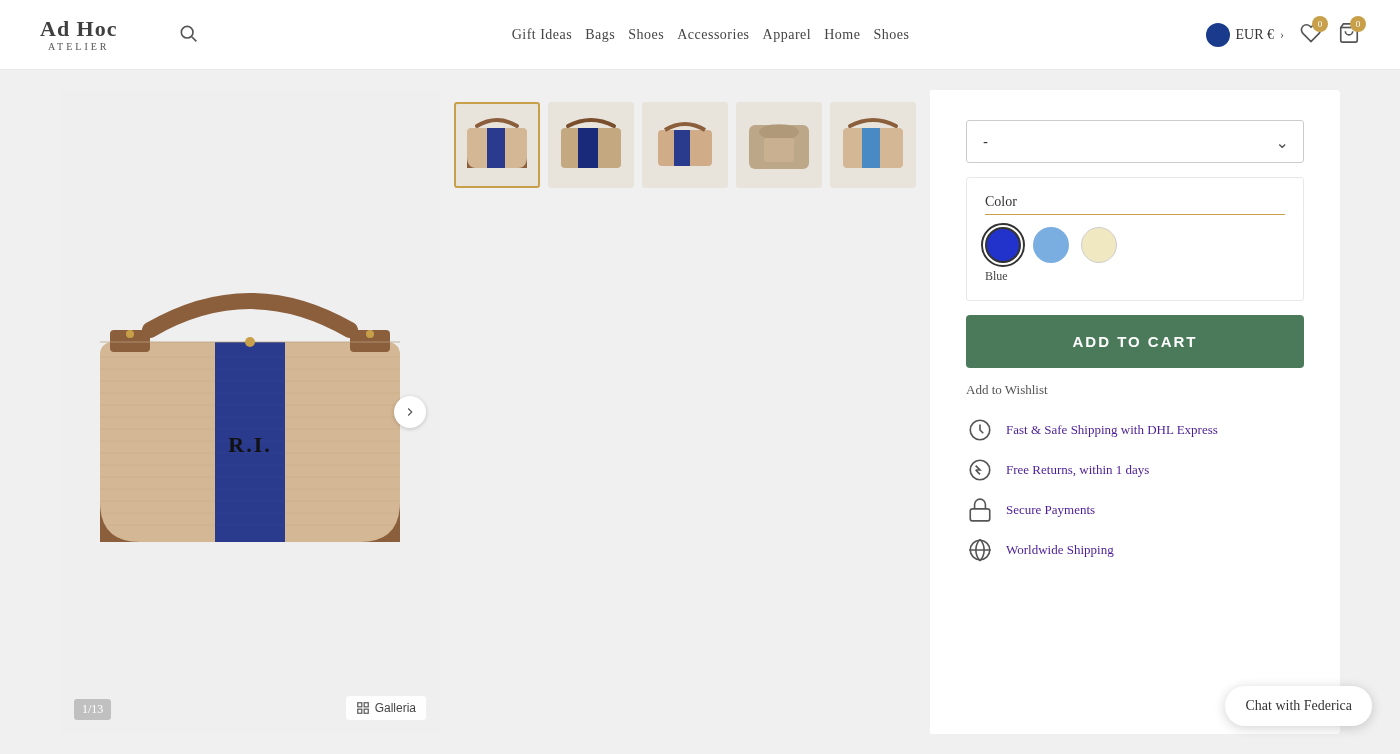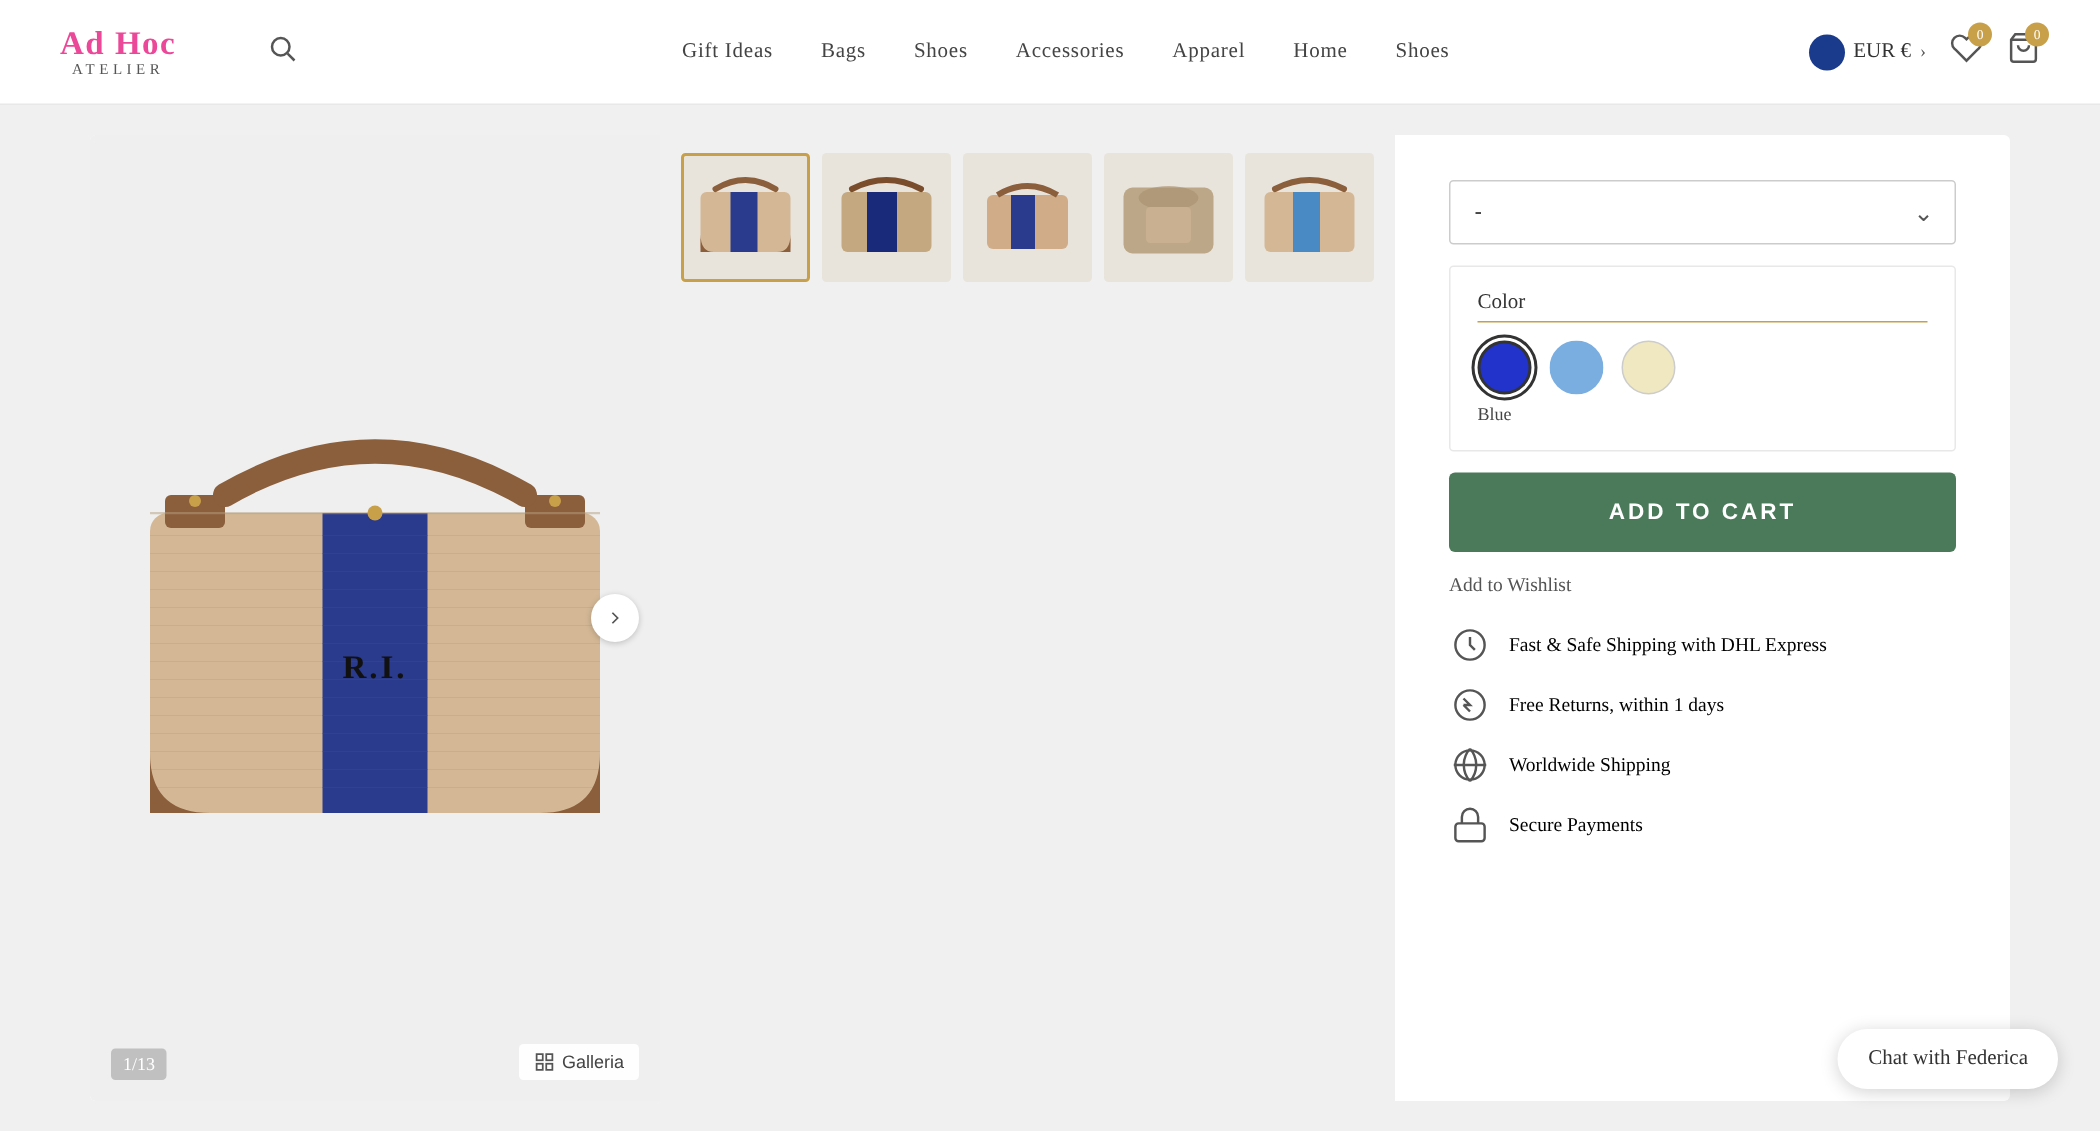--- a/index.html
+++ b/index.html
@@ -16,25 +16,25 @@
       position: relative;
       z-index: 10;
     }
     .logo-area {
       display: flex;
       flex-direction: column;
       margin-right: 60px;
       line-height: 1.1;
       cursor: pointer;
     }
-    .logo-main { font-size: 22px; font-weight: 700; letter-spacing: 1px; color: #ec4899; font-family: 'Georgia', serif; }
+    .logo-main { font-size: 22px; font-weight: 700; letter-spacing: 1px; color: #404040; font-family: 'Georgia', serif; }
     .logo-sub { font-size: 10px; letter-spacing: 3px; color: #555; text-transform: uppercase; text-align: center; }
     .header-search { margin-right: 40px; cursor: pointer; }
     .header-search svg { width: 20px; height: 20px; stroke: #555; fill: none; stroke-width: 2; }
-    .nav { display: flex; gap: 32px; flex: 1; justify-content: center; }
+    .nav { display: flex; gap: 13px; flex: 1; justify-content: center; }
     .nav-item { font-size: 14px; color: #444; cursor: pointer; letter-spacing: 0.5px; white-space: nowrap; }
     .header-right { display: flex; align-items: center; gap: 16px; margin-left: auto; }
     .currency-btn {
       display: flex; align-items: center; gap: 6px; font-size: 14px; color: #333; cursor: pointer; padding-left: 22px;
     }
     .currency-flag {
       width: 24px; height: 24px; border-radius: 50%; background: #1a3a8c;
       display: flex; align-items: center; justify-content: center;
     }
     .currency-arrow { font-size: 12px; color: #555; }
@@ -224,21 +224,21 @@
     .wishlist-link {
       font-size: 13px;
       color: #555;
       cursor: pointer;
       margin-bottom: 4px;
     }
 
     .info-items { display: flex; flex-direction: column; gap: 12px; }
     .info-item {
       display: flex; align-items: center; gap: 12px;
-      font-size: 13px; color: #000000;
+      font-size: 13px; color: #4c1d95;
     }
     .info-icon {
       width: 28px; height: 28px; flex-shrink: 0;
       display: flex; align-items: center; justify-content: center;
     }
     .info-icon svg { width: 26px; height: 26px; stroke: #555; fill: none; stroke-width: 1.5; }
 
     
     .chat-widget {
       position: fixed;
@@ -478,34 +478,34 @@
             <svg viewBox="0 0 24 24">
               <circle cx="12" cy="12" r="9"></circle>
                 <path d="M8 12h4l-4-4m0 4l4 4"></path>
             </svg>
           </div>
           <span>Free Returns, within 1 days</span>
         </div>
         <div class="info-item">
           <div class="info-icon">
             <svg viewBox="0 0 24 24">
+              <rect x="3" y="11" width="18" height="11" rx="2"></rect>
+                <path d="M7 11V7a5 5 0 0 1 10 0v4"></path>
+            </svg>
+          </div>
+          <span>Secure Payments</span>
+        </div>
+        <div class="info-item">
+          <div class="info-icon">
+            <svg viewBox="0 0 24 24">
               <circle cx="12" cy="12" r="9"></circle>
                 <path d="M2 12h20M12 2a15 15 0 0 1 0 20M12 2a15 15 0 0 0 0 20"></path>
             </svg>
           </div>
           <span>Worldwide Shipping</span>
         </div>
-        <div class="info-item">
-          <div class="info-icon">
-            <svg viewBox="0 0 24 24">
-              <rect x="3" y="11" width="18" height="11" rx="2"></rect>
-                <path d="M7 11V7a5 5 0 0 1 10 0v4"></path>
-            </svg>
-          </div>
-          <span>Secure Payments</span>
-        </div>
       </div>
     </div>
 
   </div>
 </div>
 
 <div class="chat-widget">Chat with Federica</div>
 
 </body></html>

